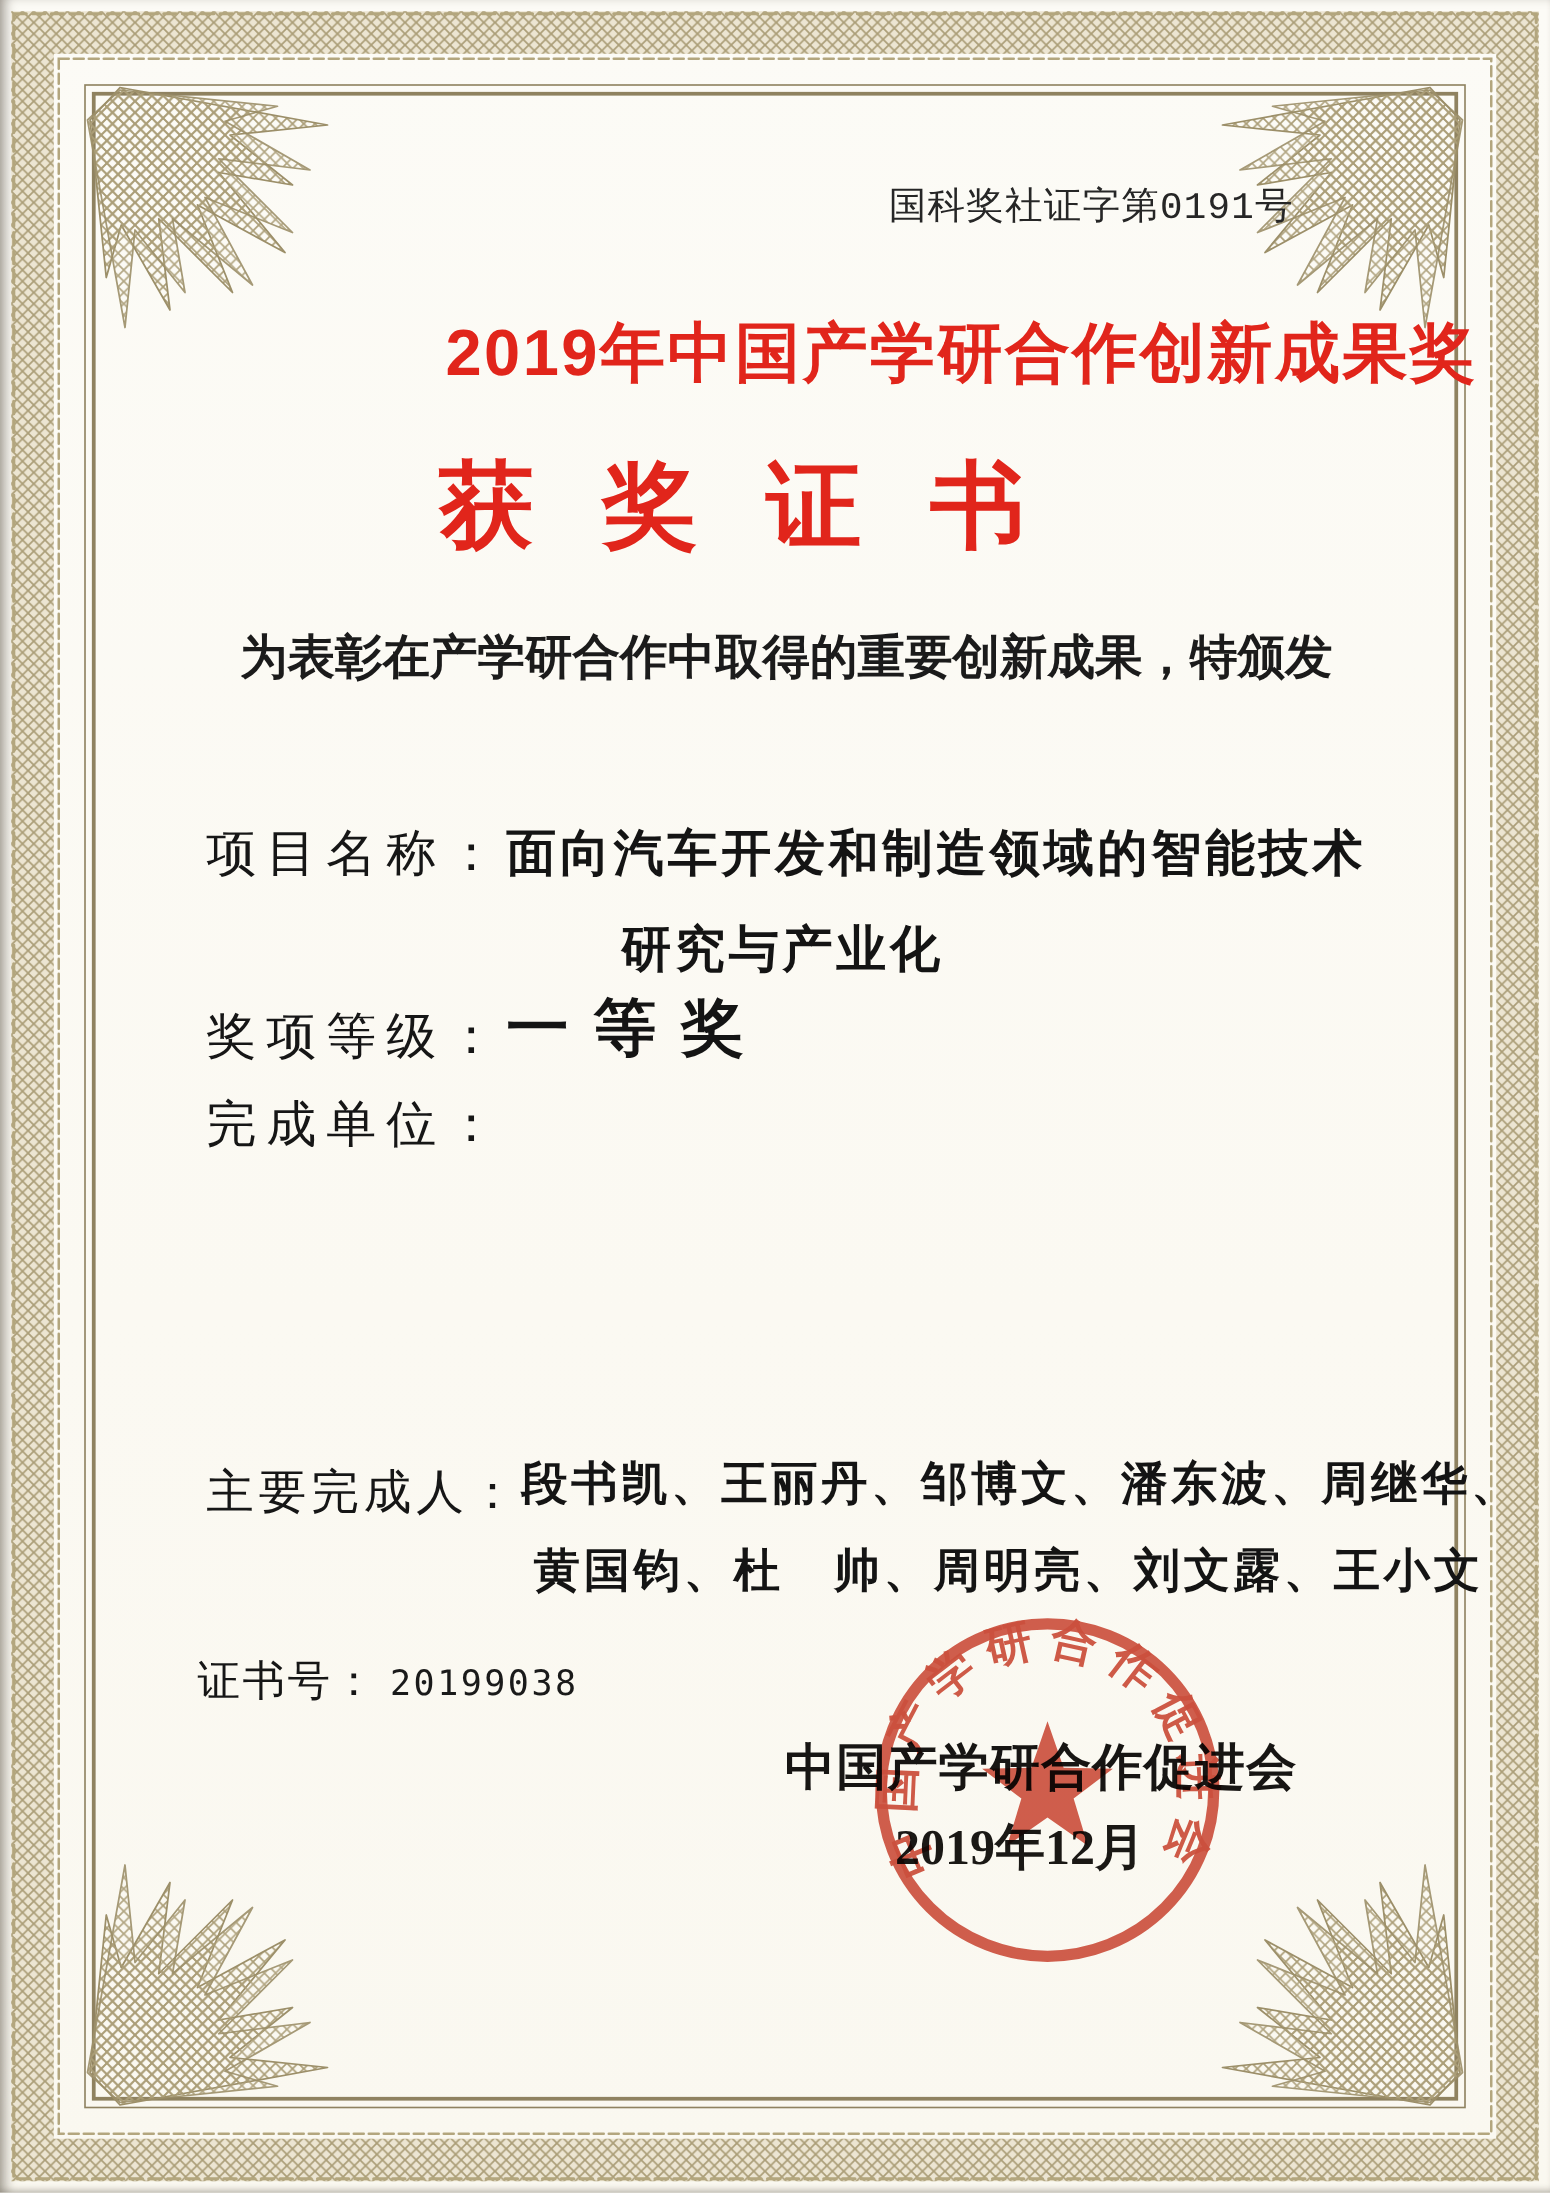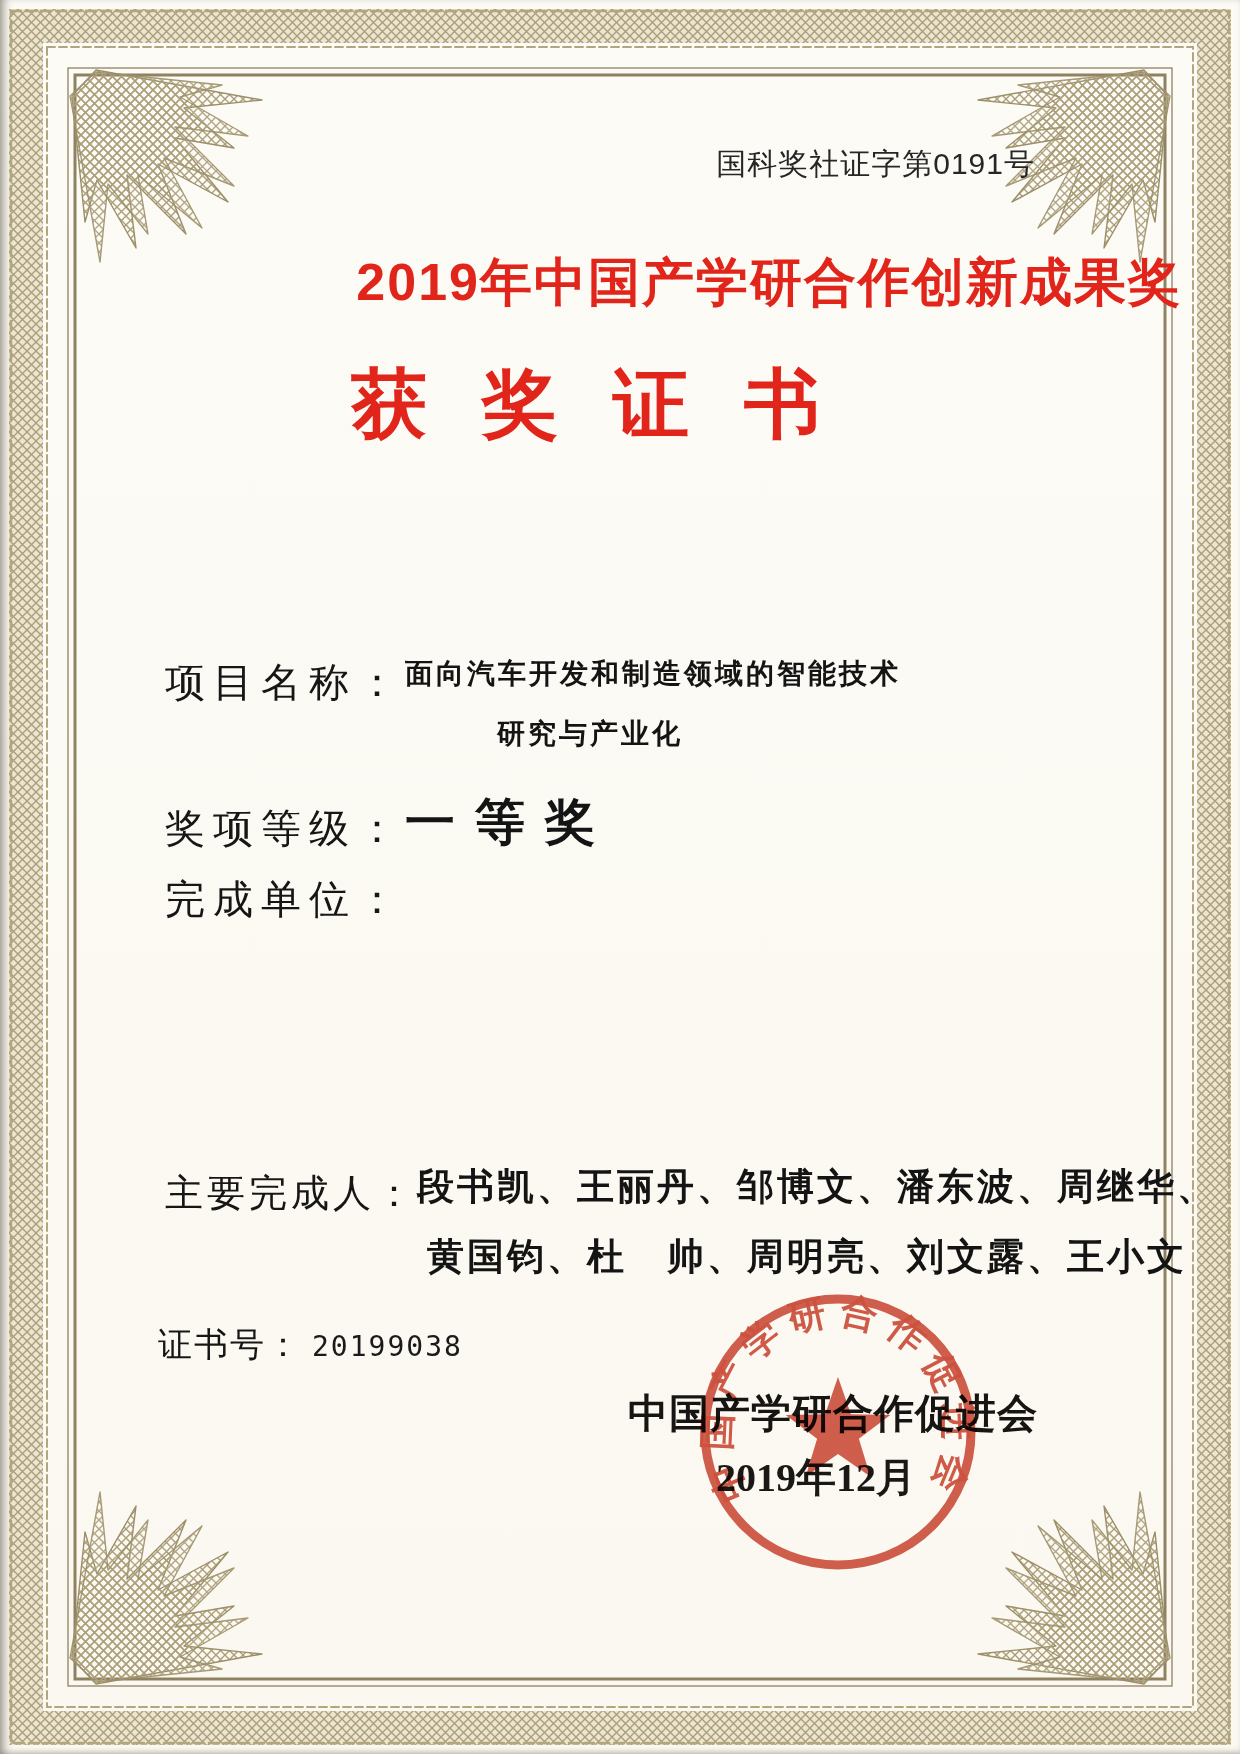--- a/index.html
+++ b/index.html
@@ -8,21 +8,21 @@
     background:linear-gradient(180deg,#fcfbf6 0%,#fbf9f2 60%,#faf8f0 100%);
     overflow:hidden;
     font-family:"Liberation Serif","DejaVu Serif",serif;
     color:#1b1b1b;
     box-shadow:inset 8px 0 9px -4px rgba(80,72,60,.5), inset 0 -4px 6px -3px rgba(80,72,60,.35);
   }
   .abs{position:absolute;}
   .border-svg{position:absolute;inset:0;pointer-events:none;}
   .serial{
     top:144px;right:205px;
-    font-family:Liberation Sans, sans-serif;
+    font-family:Liberation Mono, monospace;
     font-size:30px;letter-spacing:1px;color:#262626;margin-left:40px;
   }
   .title{
     top:248px;left:0;width:1182px;text-align:right;
     font-family:"Liberation Sans","DejaVu Sans",sans-serif;
     font-size:52px;font-weight:700;color:#e1251b;letter-spacing:2px;
   }
   .subtitle{
     top:354px;left:0;width:1150px;text-align:center;padding-left:38px;
     font-size:76px;font-weight:900;color:#e1251b;letter-spacing:55px;
@@ -32,21 +32,21 @@
     font-size:38px;line-height:1.68;font-weight:600;
   }
   .body-text .l1{text-indent:64px;}
   .row{left:165px;display:flex;align-items:flex-start;}
   .f-label{
     font-size:40px;letter-spacing:8px;white-space:nowrap;flex:0 0 auto;
     color:#161616;
   }
   .f-label.small{font-size:38px;letter-spacing:4px;}
   .hand{
-    font-weight:700;font-size:28px;color:#141414;
+    font-weight:700;font-size:40px;color:#141414;
     font-family:"DejaVu Serif","Liberation Serif",serif;
     letter-spacing:3px;white-space:nowrap;
   }
   .val-col{display:flex;flex-direction:column;}
   .proj{position:absolute;top:655px;}
   .proj .val-col .line2{padding-left:92px;margin-top:22px;}
   .grade{position:absolute;top:795px;align-items:flex-end;}
   .grade .hand{font-size:50px;letter-spacing:20px;font-weight:900;margin-top:-6px;}
   .units{position:absolute;top:872px;}
   .units .val-col > div{line-height:57px;}
@@ -92,20 +92,21 @@
     <use href="#cornerOrn" transform="translate(0 1754) scale(1 -1)"></use>
     <use href="#cornerOrn" transform="translate(1240 1754) scale(-1 -1)"></use>
   </svg>
 
   <div class="abs serial">国科奖社证字第0191号</div>
 
   <div class="abs title">2019年中国产学研合作创新成果奖</div>
   <div class="abs subtitle">获奖证书</div>
 
   <div class="abs body-text">
+    <div class="l1">为表彰在产学研合作中取得的重要创新成果，特颁发</div>
   </div>
 
   <div class="row proj">
     <span class="f-label">项目名称：</span>
     <span class="val-col">
       <span class="hand">面向汽车开发和制造领域的智能技术</span>
       <span class="hand line2">研究与产业化</span>
     </span>
   </div>
 

